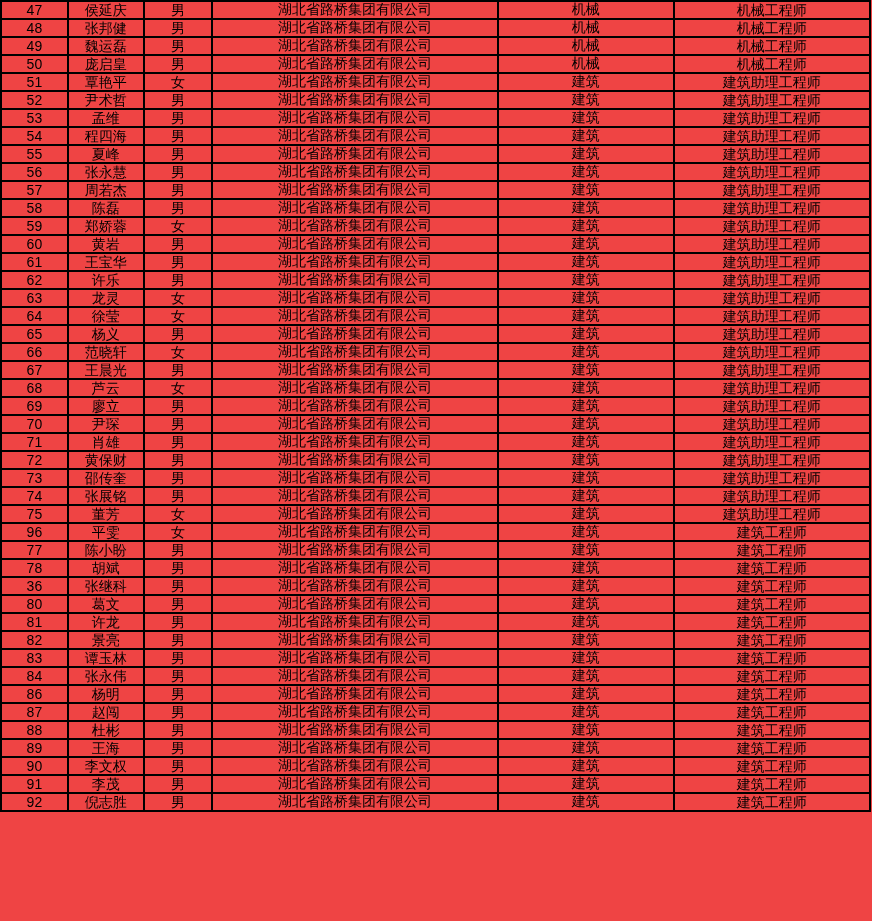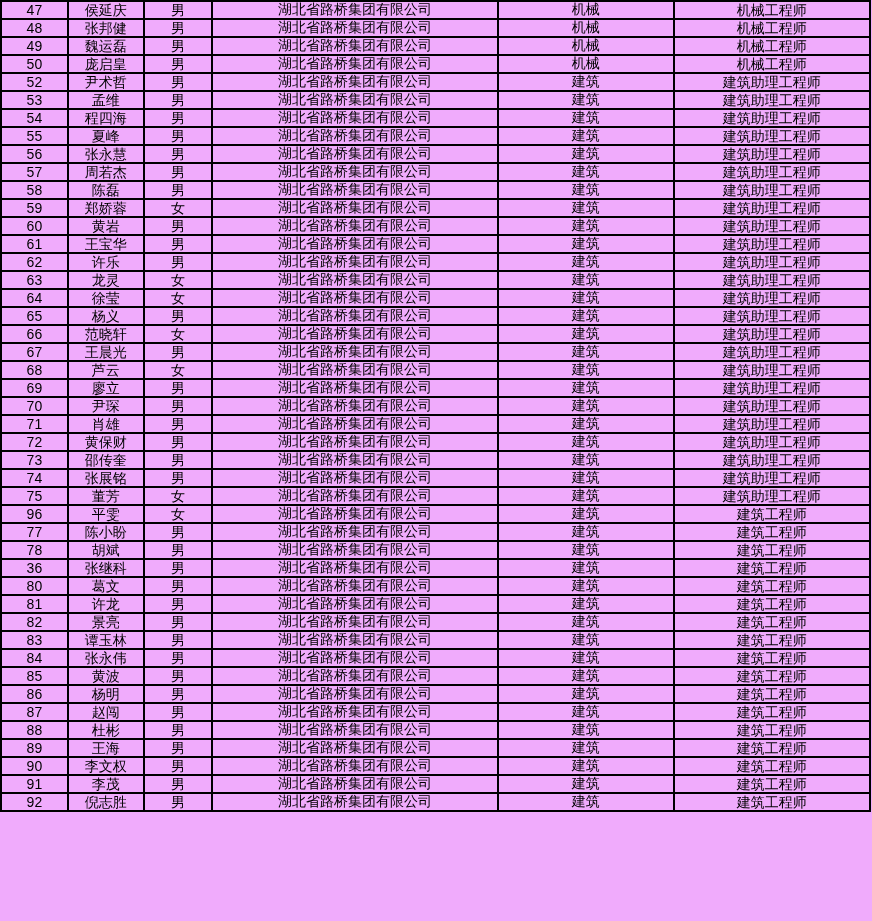--- a/index.html
+++ b/index.html
@@ -5,21 +5,21 @@
   html, body {
     margin: 0;
     padding: 0;
     background: #ffffff;
     font-family: "Liberation Sans", sans-serif;
   }
   .sheet {
     width: 872px;
     height: 921px;
     overflow: hidden;
-    background: #f0abfc;
+    background: #ef4444;
   }
   table.grid {
     border-collapse: collapse;
     table-layout: fixed;
     width: 871px;
   }
   table.grid td {
     border: 2px solid #000000;
     height: 16px;
     padding: 0;
@@ -71,20 +71,28 @@
   </tr>
         <tr>
     <td class="col-index">50</td>
     <td class="col-name">庞启皇</td>
     <td class="col-gender">男</td>
     <td class="col-company">湖北省路桥集团有限公司</td>
     <td class="col-category">机械</td>
     <td class="col-title">机械工程师</td>
   </tr>
         <tr>
+    <td class="col-index">51</td>
+    <td class="col-name">覃艳平</td>
+    <td class="col-gender">女</td>
+    <td class="col-company">湖北省路桥集团有限公司</td>
+    <td class="col-category">建筑</td>
+    <td class="col-title">建筑助理工程师</td>
+  </tr>
+        <tr>
     <td class="col-index">52</td>
     <td class="col-name">尹术哲</td>
     <td class="col-gender">男</td>
     <td class="col-company">湖北省路桥集团有限公司</td>
     <td class="col-category">建筑</td>
     <td class="col-title">建筑助理工程师</td>
   </tr>
         <tr>
     <td class="col-index">53</td>
     <td class="col-name">孟维</td>
@@ -329,28 +337,20 @@
     <td class="col-index">83</td>
     <td class="col-name">谭玉林</td>
     <td class="col-gender">男</td>
     <td class="col-company">湖北省路桥集团有限公司</td>
     <td class="col-category">建筑</td>
     <td class="col-title">建筑工程师</td>
   </tr>
         <tr>
     <td class="col-index">84</td>
     <td class="col-name">张永伟</td>
-    <td class="col-gender">男</td>
-    <td class="col-company">湖北省路桥集团有限公司</td>
-    <td class="col-category">建筑</td>
-    <td class="col-title">建筑工程师</td>
-  </tr>
-        <tr>
-    <td class="col-index">85</td>
-    <td class="col-name">黄波</td>
     <td class="col-gender">男</td>
     <td class="col-company">湖北省路桥集团有限公司</td>
     <td class="col-category">建筑</td>
     <td class="col-title">建筑工程师</td>
   </tr>
         <tr>
     <td class="col-index">86</td>
     <td class="col-name">杨明</td>
     <td class="col-gender">男</td>
     <td class="col-company">湖北省路桥集团有限公司</td>

